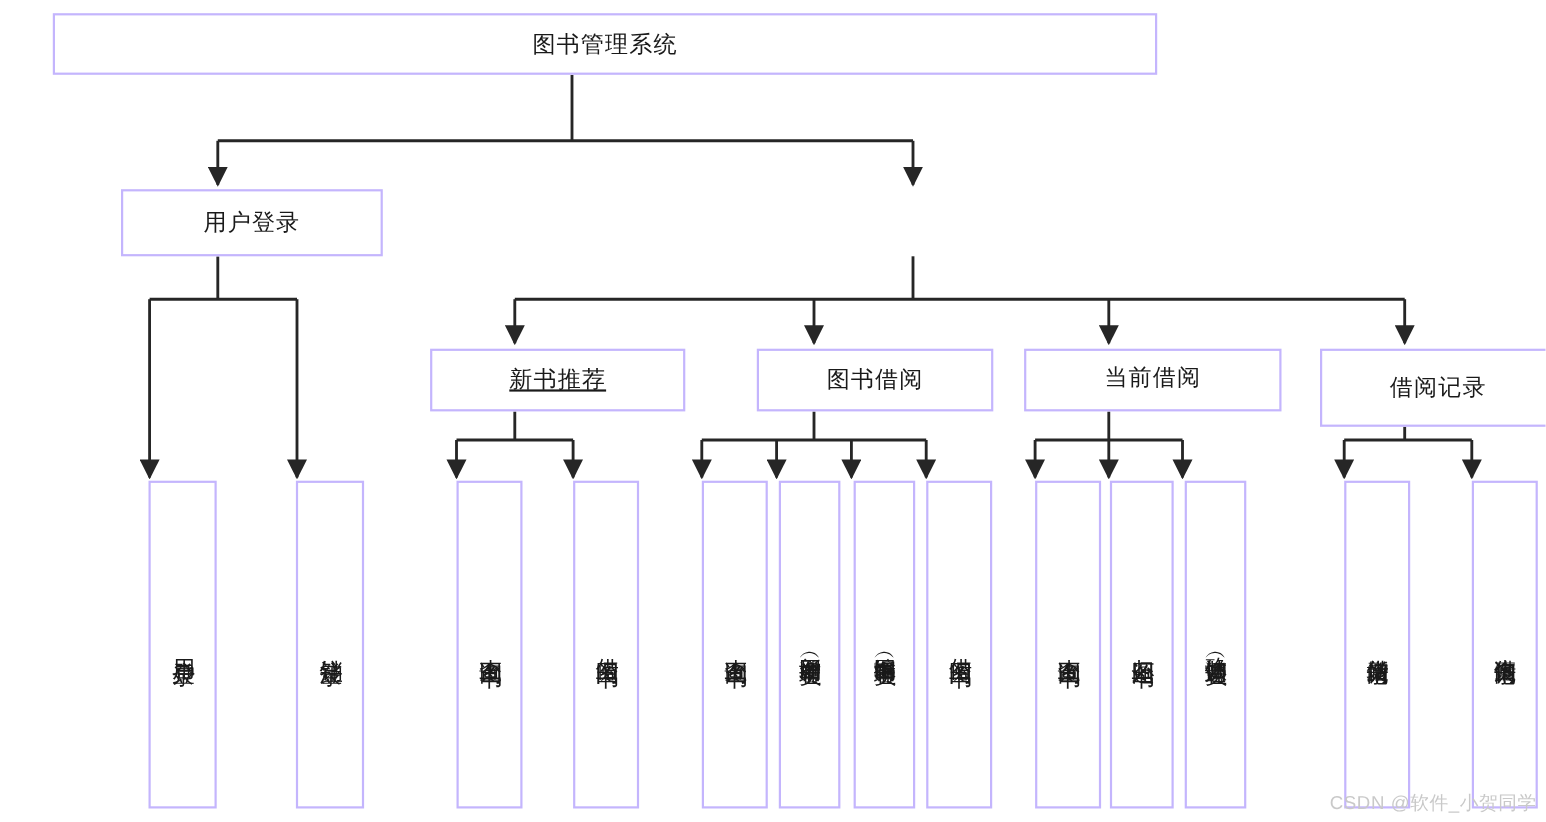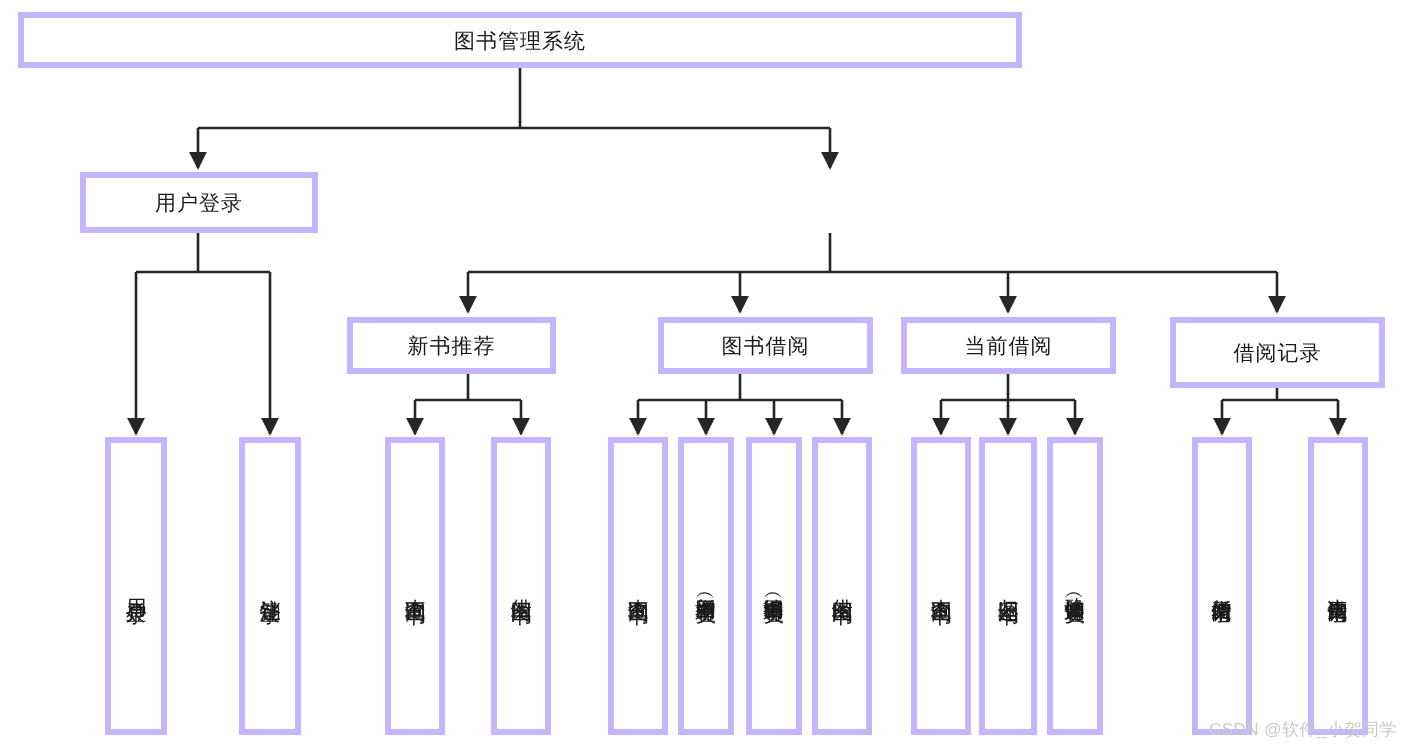--- a/index.html
+++ b/index.html
@@ -24,26 +24,27 @@
     position: absolute;
     left: 0;
     top: 0;
     width: 1405px;
     height: 747px;
     pointer-events: none;
   }
   .node {
     position: absolute;
     box-sizing: border-box;
-    border: 6px solid #c4b5fd;
+    border: 2px solid #c4b5fd;
     background: #ffffff;
     display: flex;
     align-items: center;
     justify-content: center;
     color: #1a1a1a;
+    margin-left: 30px;
   }
   .node.horizontal {
     font-size: 21px;
     letter-spacing: 1px;
     line-height: 1;
   }
   .node.vertical {
     align-items: center;
     justify-content: center;
   }
@@ -131,27 +132,27 @@
   </svg>
 
   <div class="node horizontal" style="left:18px; top:12px; width:1004px; height:56px;">
     <span class="hlabel">图书管理系统</span>
   </div>
 
   <div class="node horizontal" style="left:80px; top:172px; width:238px; height:61px;">
     <span class="hlabel">用户登录</span>
   </div>
 
-  <div class="node horizontal" style="left:347px; top:317px; width:209px; height:57px;">
+  <div class="node horizontal" style="left:361px; top:317px; width:232px; height:57px;text-decoration:underline;">
     <span class="hlabel">新书推荐</span>
   </div>
   <div class="node horizontal" style="left:658px; top:317px; width:215px; height:57px;">
     <span class="hlabel">图书借阅</span>
   </div>
-  <div class="node horizontal" style="left:901px; top:317px; width:215px; height:57px;">
+  <div class="node horizontal" style="left:901px; top:317px; width:234px; height:57px;font-family:Liberation Mono, monospace;">
     <span class="hlabel">当前借阅</span>
   </div>
   <div class="node horizontal" style="left:1170px; top:317px; width:215px; height:71px;">
     <span class="hlabel">借阅记录</span>
   </div>
 
   <div class="node vertical" style="left:105px; top:437px; width:62px; height:298px;">
     <span class="vlabel">用户登录</span>
   </div>
   <div class="node vertical" style="left:239px; top:437px; width:62px; height:298px;">

